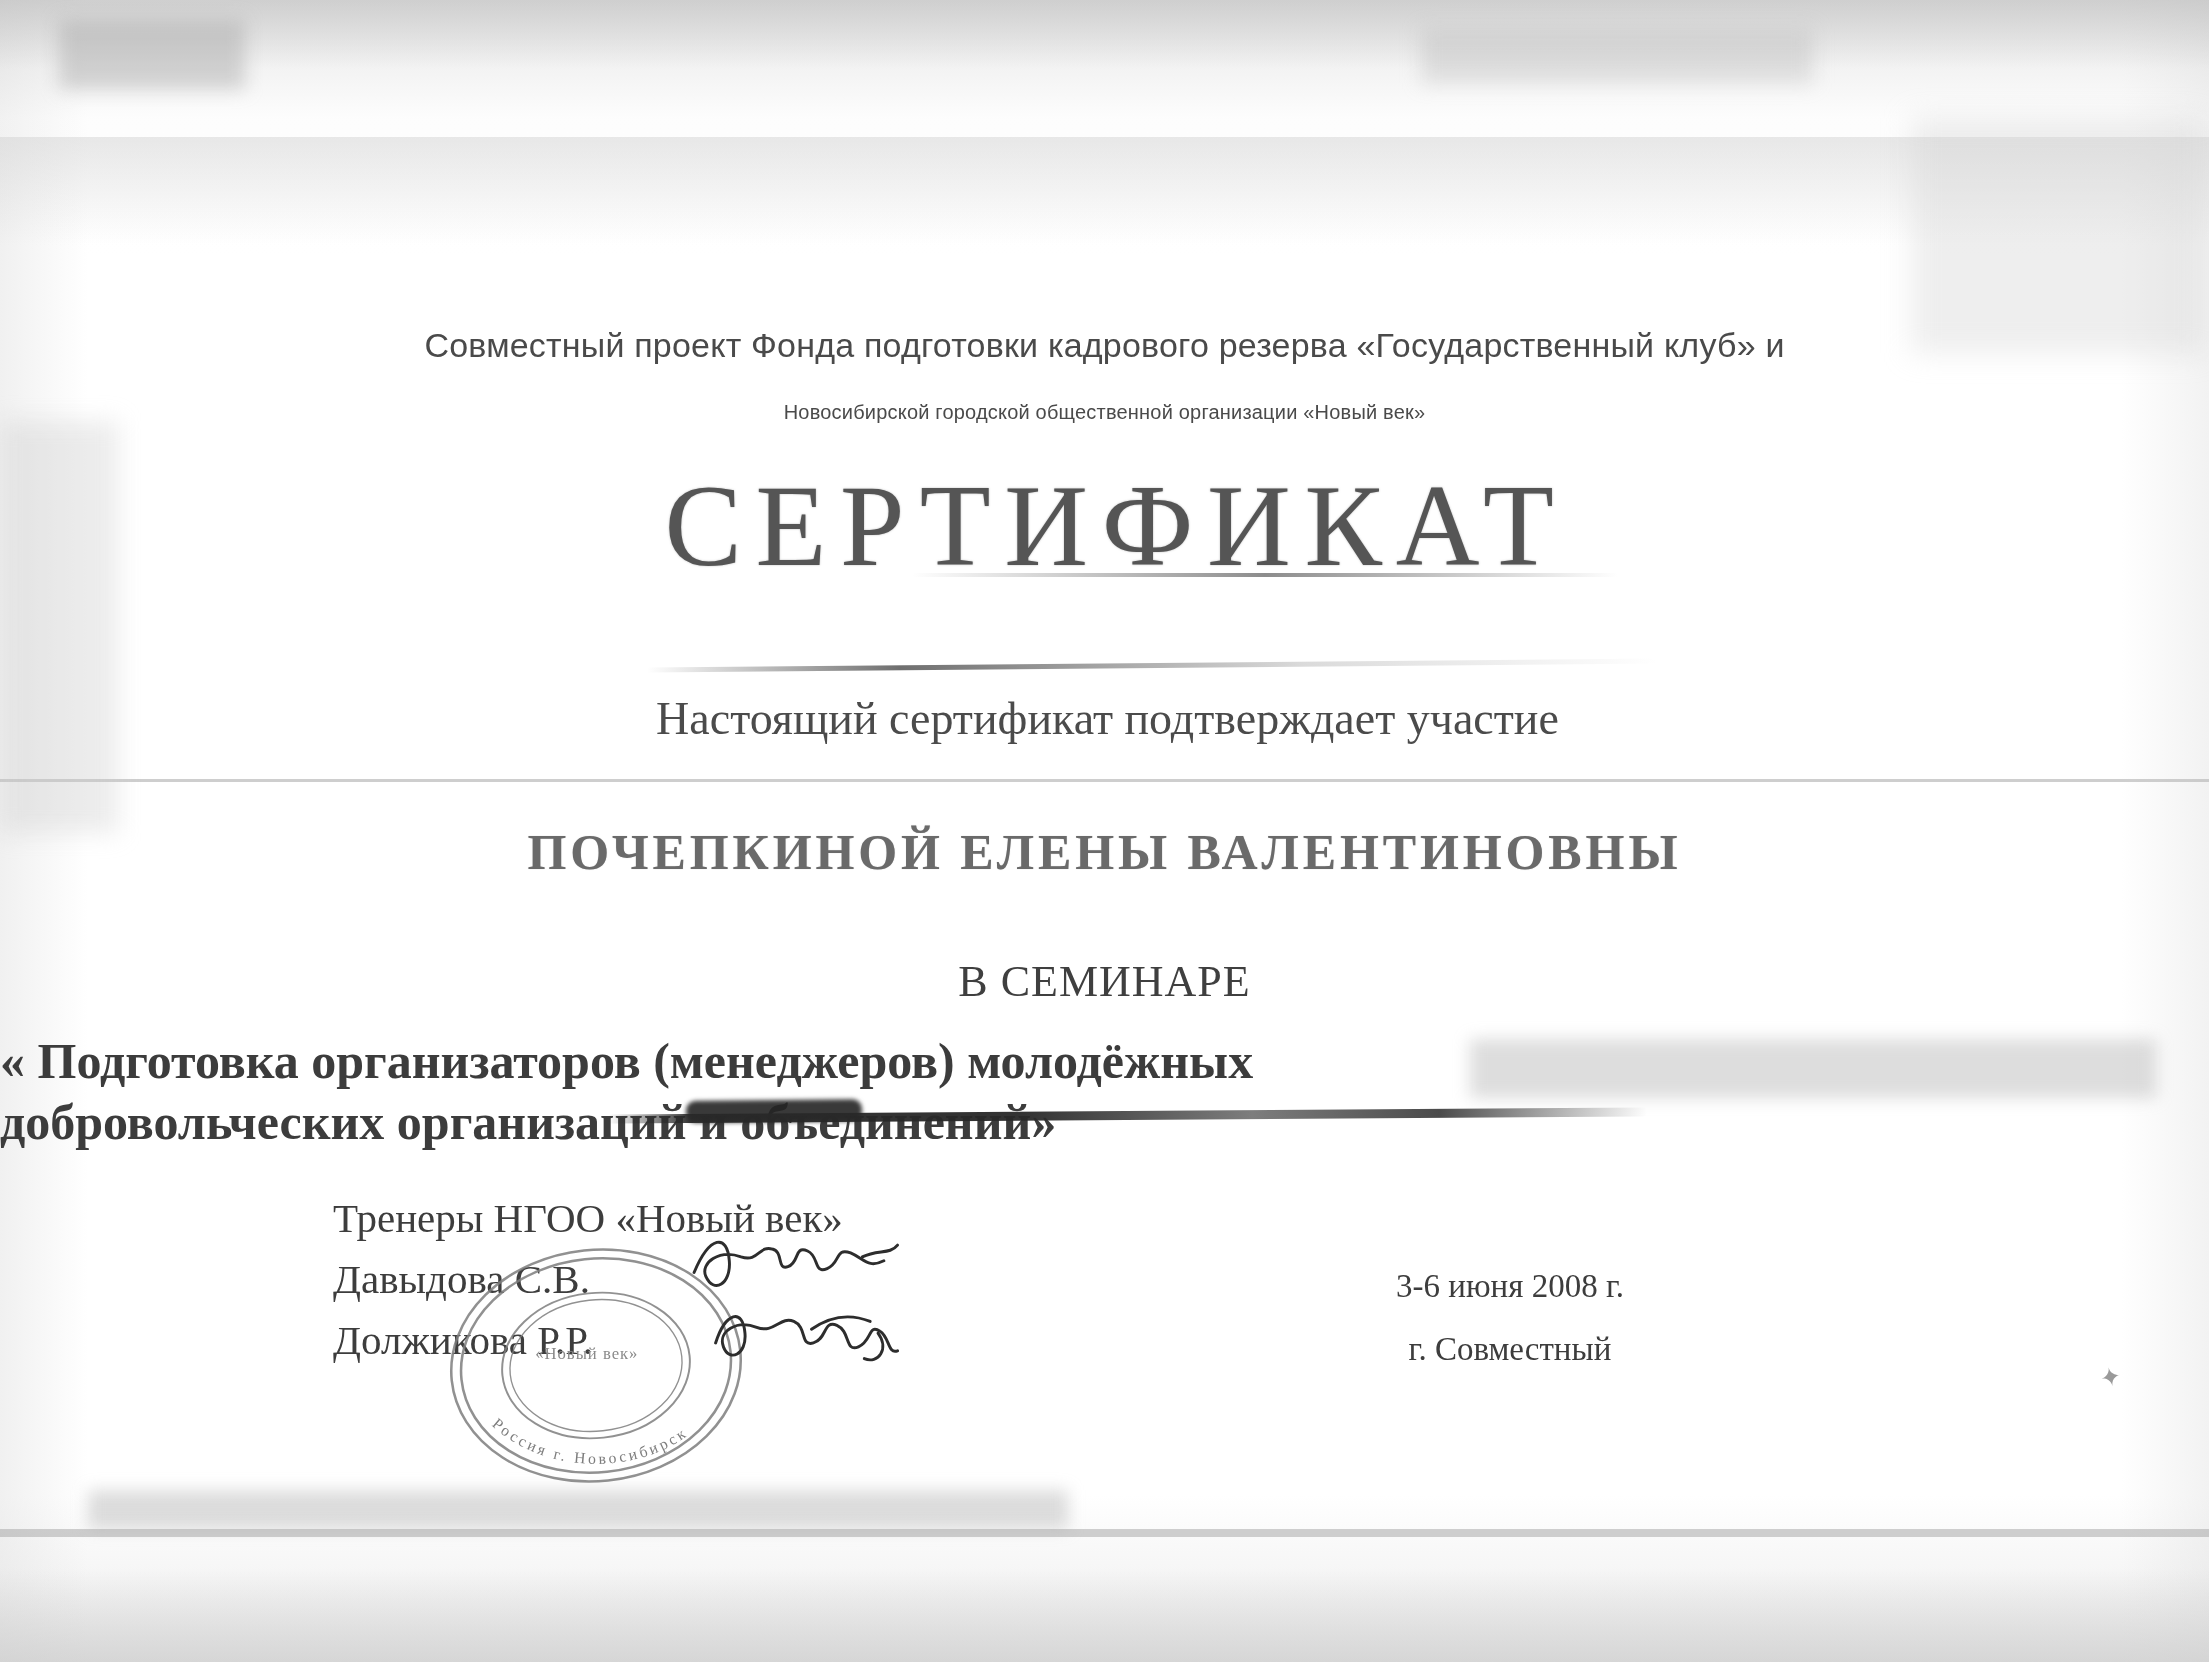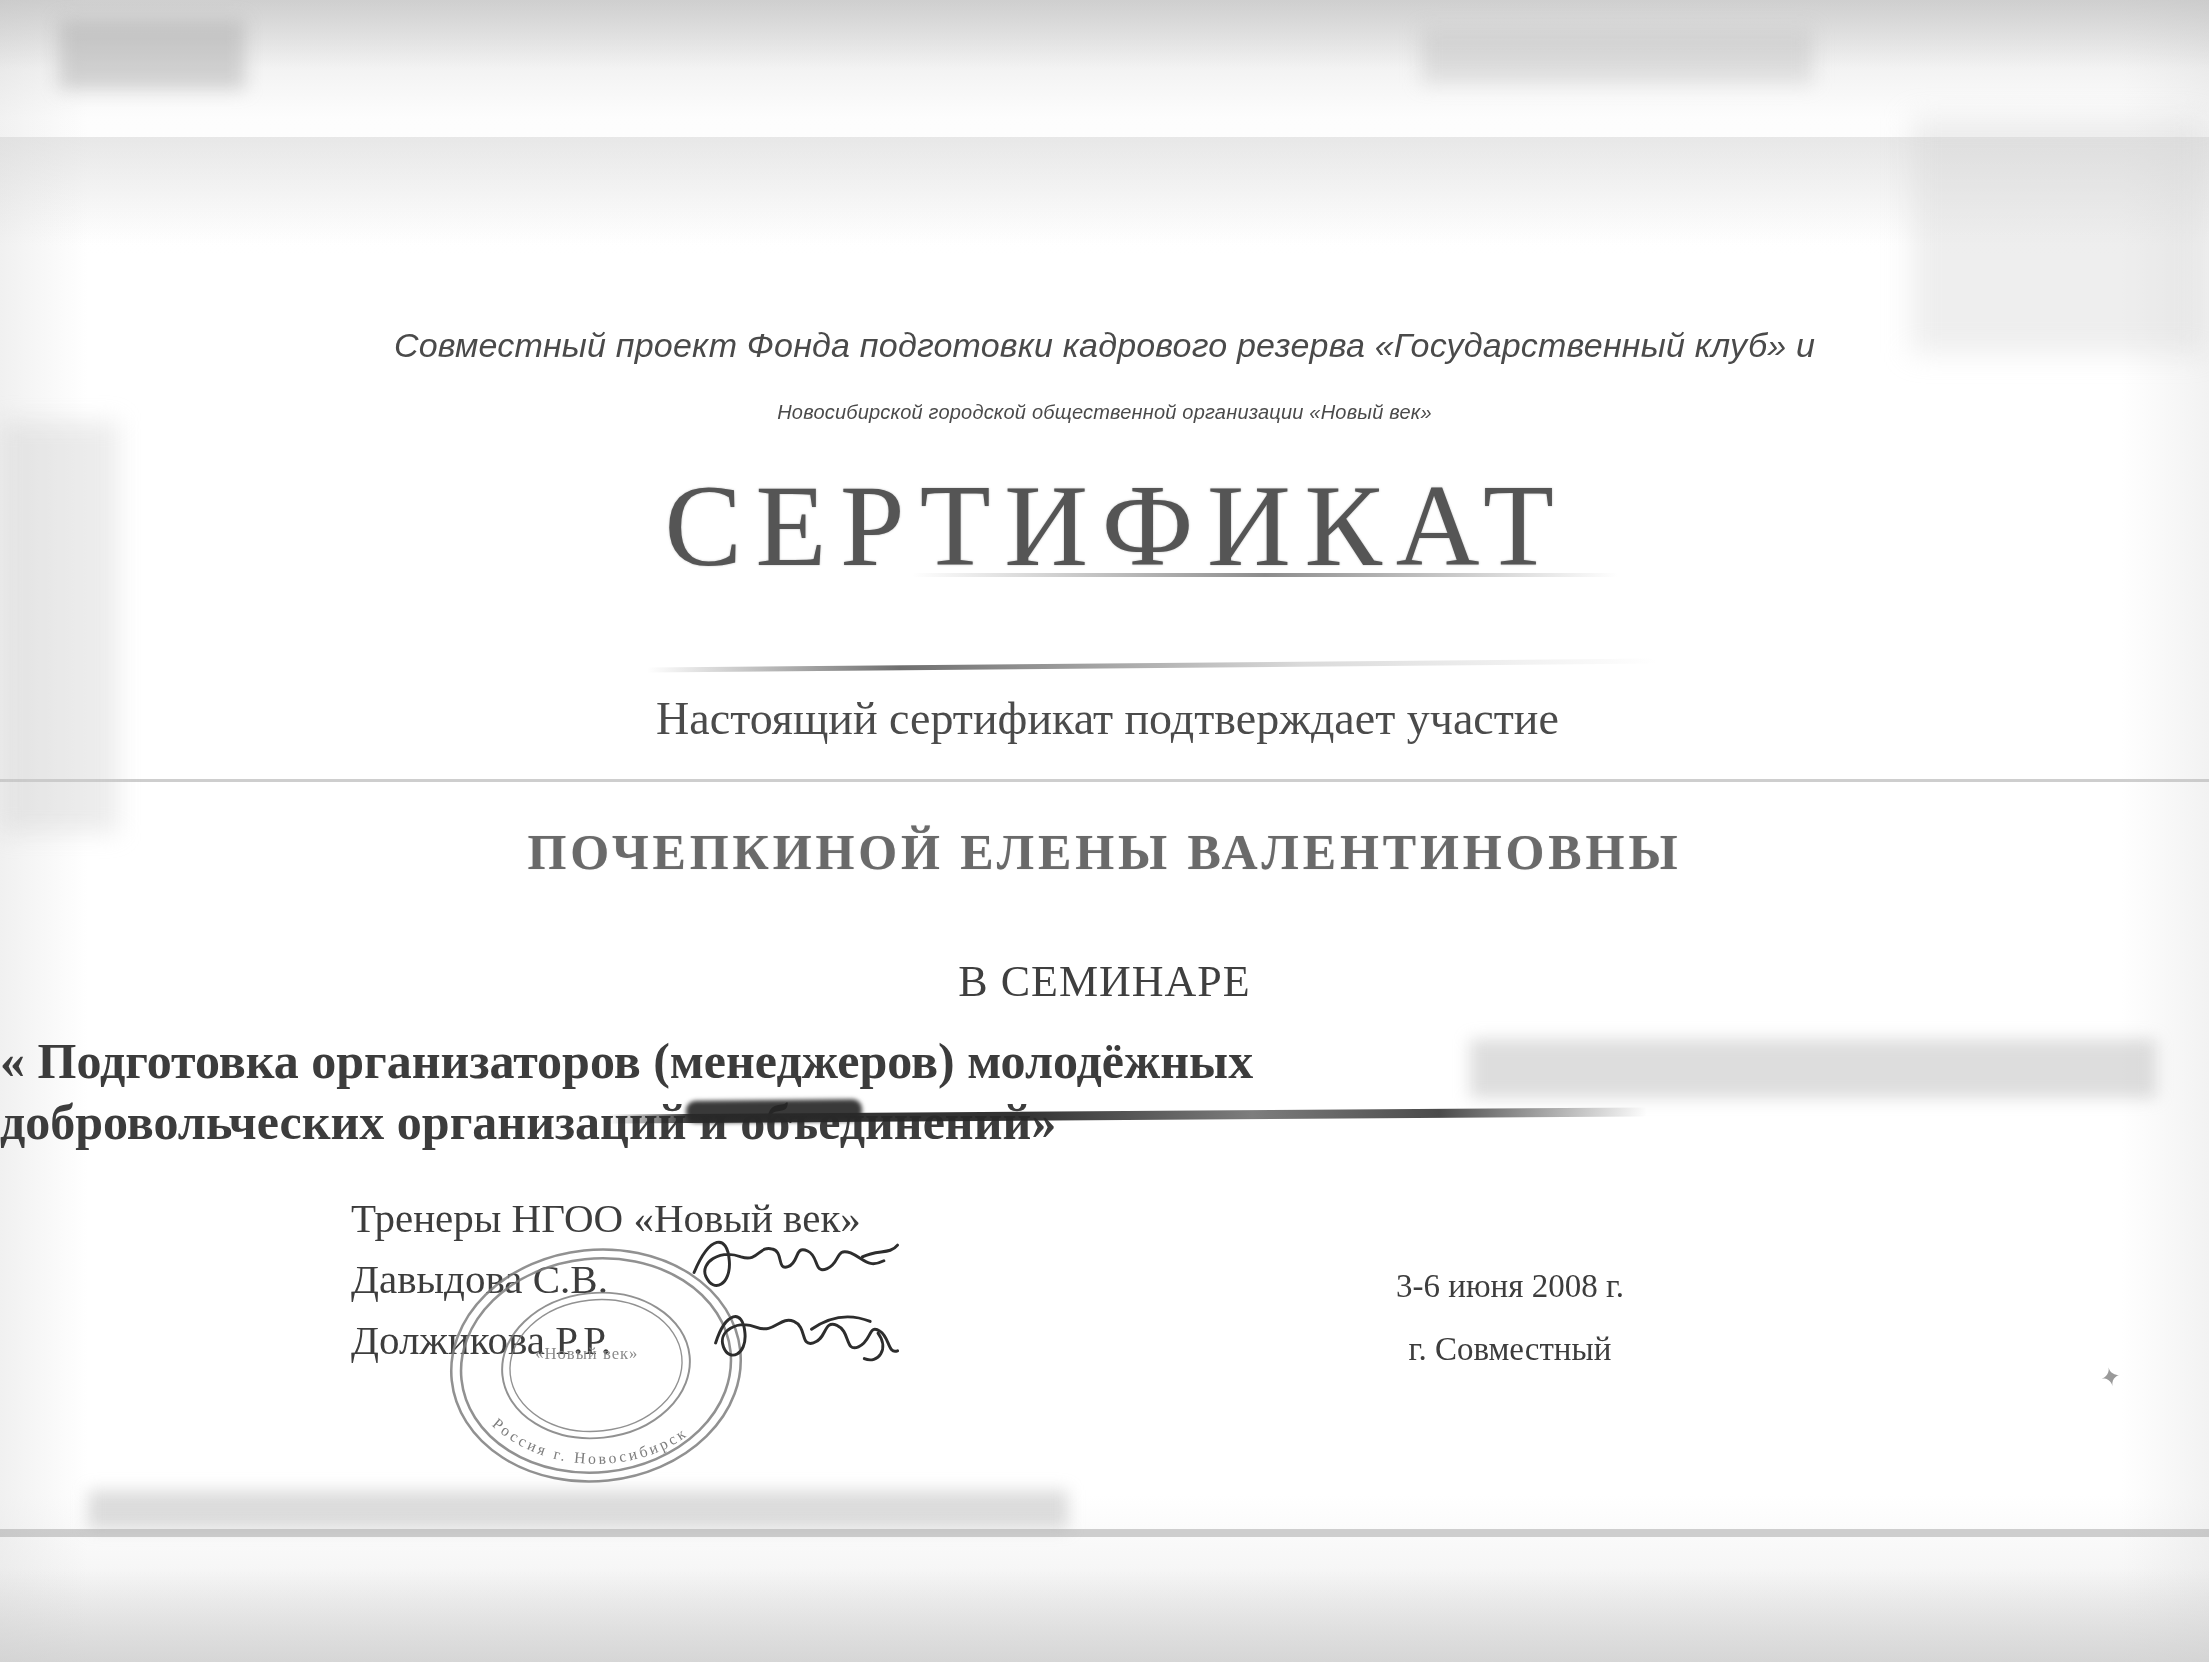--- a/index.html
+++ b/index.html
@@ -55,21 +55,20 @@
     position: absolute;
     top: 312px;
     left: 0;
     width: 100%;
     text-align: center;
     font-family: "Liberation Sans", sans-serif;
     font-size: 34px;
     line-height: 67px;
     color: #4a4a4a;
     letter-spacing: 0.2px;
-    font-style: italic;
   }
   .org-lines .l2 { font-size: 20px; }
 
   .title {
     position: absolute;
     top: 467px;
     left: 0;
     width: 100%;
     text-align: center;
     font-family: "Liberation Serif", serif;
@@ -162,21 +161,20 @@
     transform: rotate(-0.6deg);
   }
 
   .signers {
     position: absolute;
     top: 1188px;
     left: 333px;
     font-size: 41px;
     line-height: 61px;
     color: #3d3d3d;
-    margin-left: 18px;
   }
 
   .dateplace {
     position: absolute;
     top: 1255px;
     left: 1304px;
     width: 412px;
     text-align: center;
     font-size: 33px;
     line-height: 63px;

